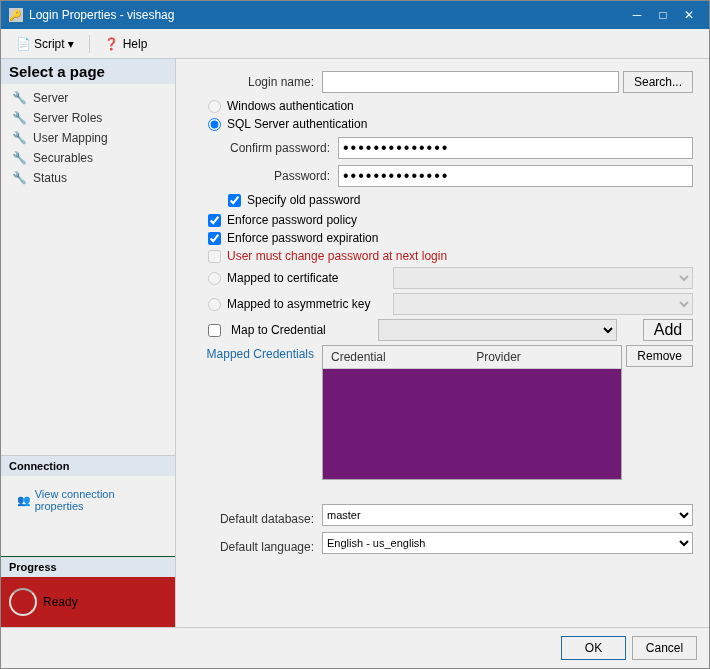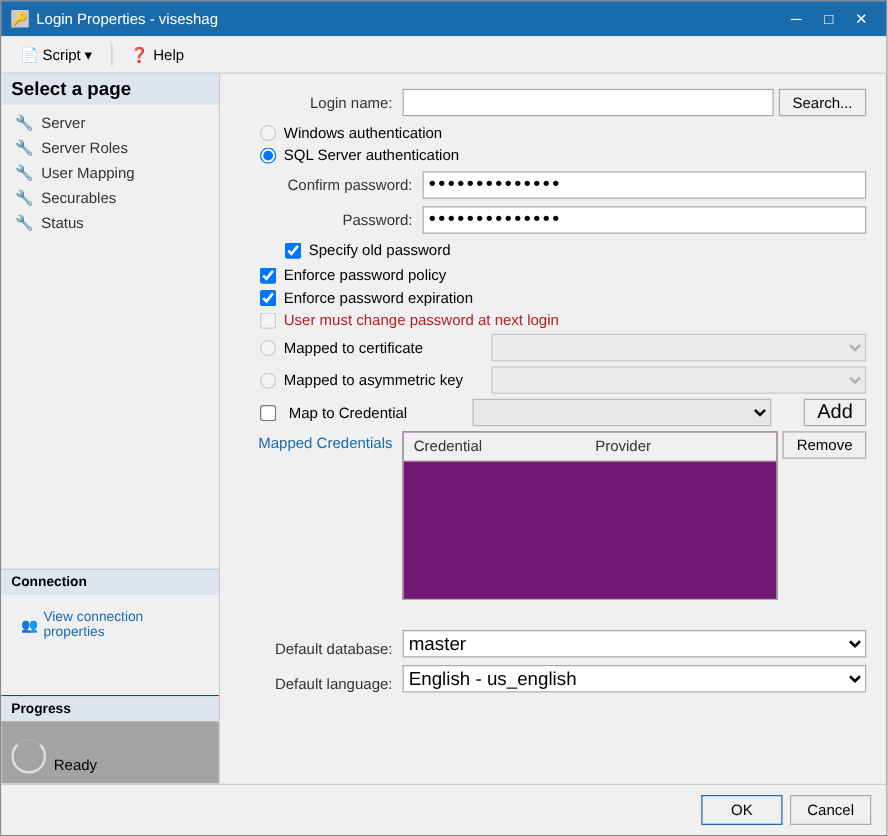--- a/index.html
+++ b/index.html
@@ -153,23 +153,23 @@
     }
     .sidebar-progress-header {
       background: #dde5ee;
       padding: 4px 8px;
       font-weight: bold;
       font-size: 11px;
     }
     .sidebar-progress-body {
       padding: 8px;
       display: flex;
-      align-items: flex-end;
-      gap: 6px;
-      background: #a3a3a3;
+      align-items: center;
+      gap: 6px;
+      background: #b91c1c;
       min-height: 50px;
     }
     .progress-spinner {
       width: 28px;
       height: 28px;
       border-radius: 50%;
       border: 2px solid #ddd;
       border-top-color: #aaa;
       flex-shrink: 0;
     }
@@ -319,21 +319,21 @@
       text-align: right;
       padding-right: 8px;
       color: #333;
       flex-shrink: 0;
     }
     .default-select {
       flex: 1;
       height: 22px;
       border: 1px solid #aaa;
       background: white;
-      font-size: 15px;
+      font-size: 11px;
     }
     .footer {
       border-top: 1px solid #ccc;
       padding: 8px 12px;
       display: flex;
       justify-content: flex-end;
       gap: 6px;
       background: #f0f0f0;
       flex-shrink: 0;
     }

